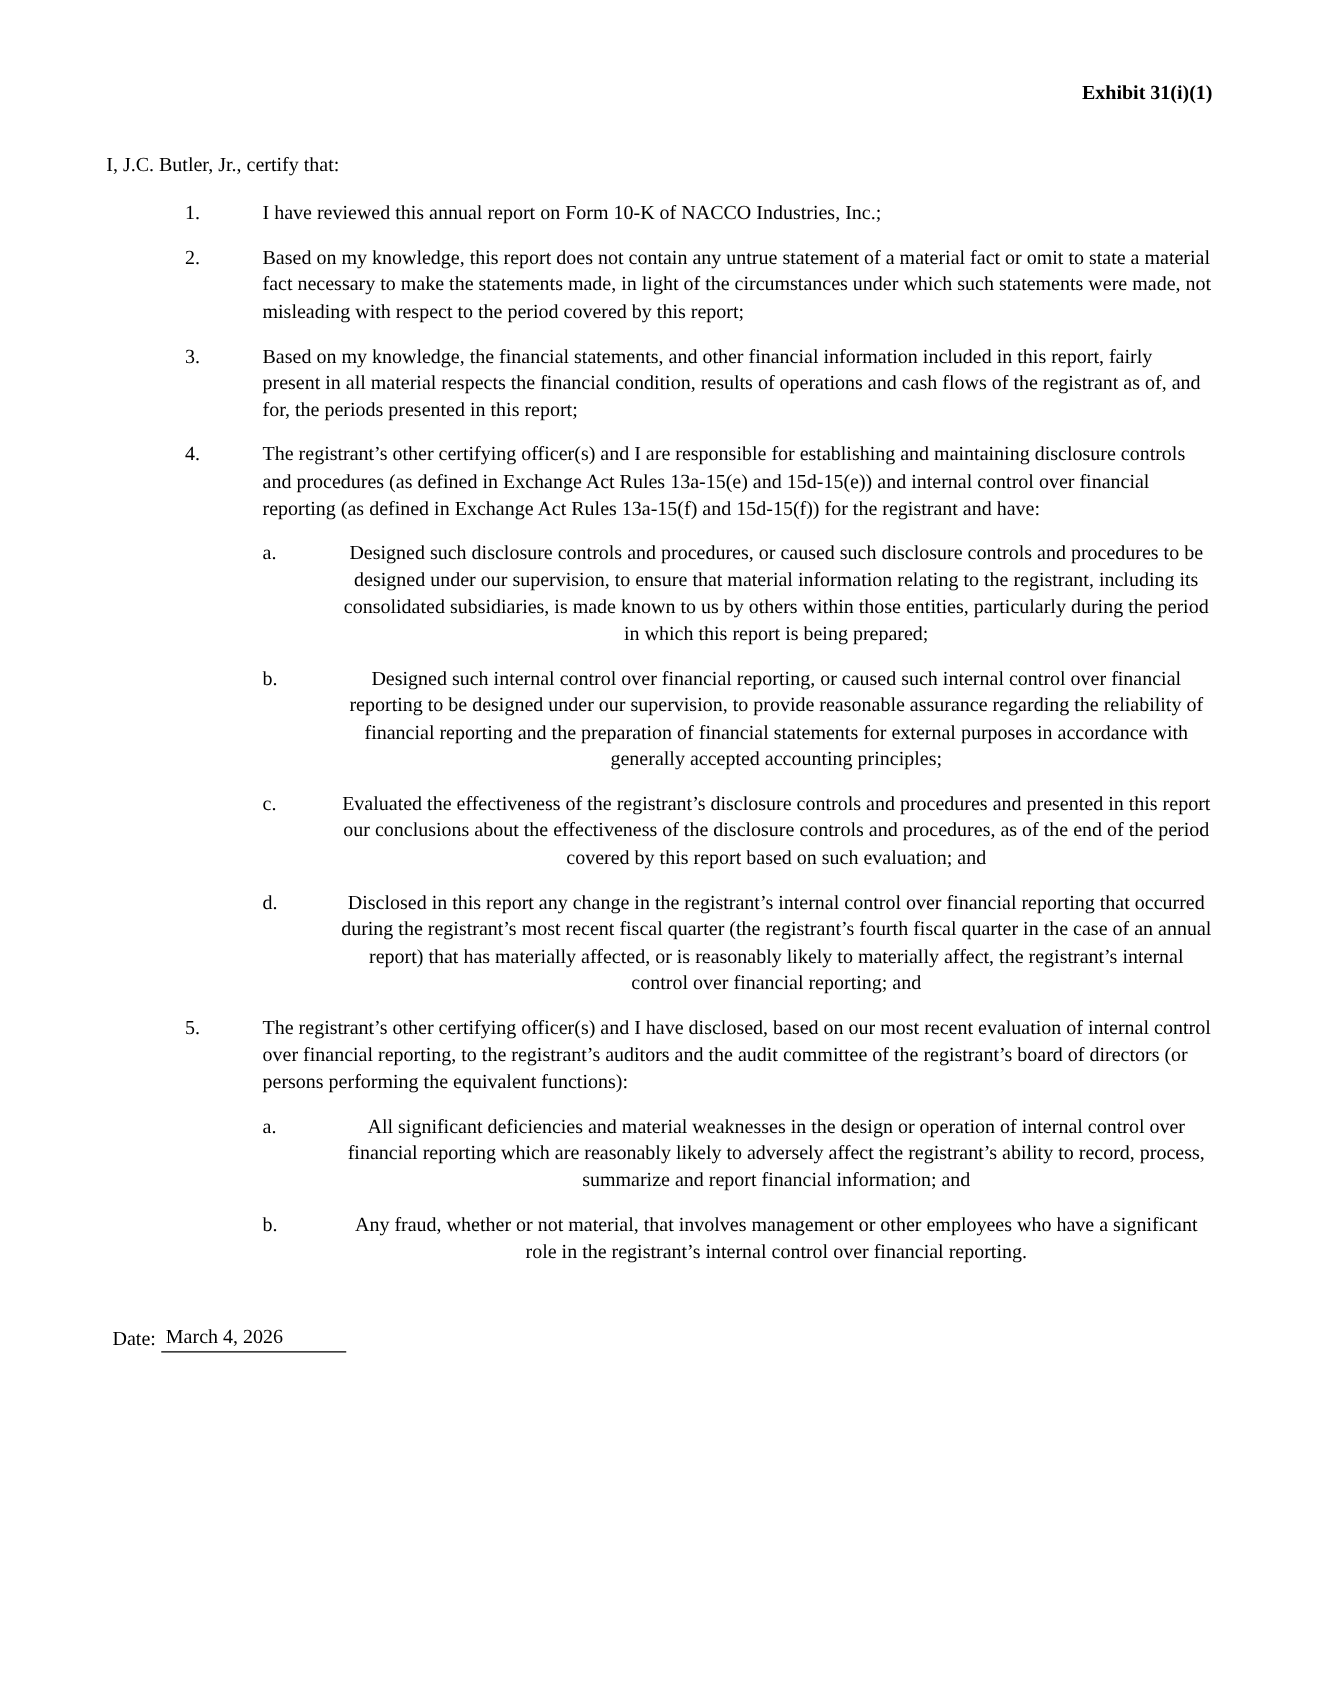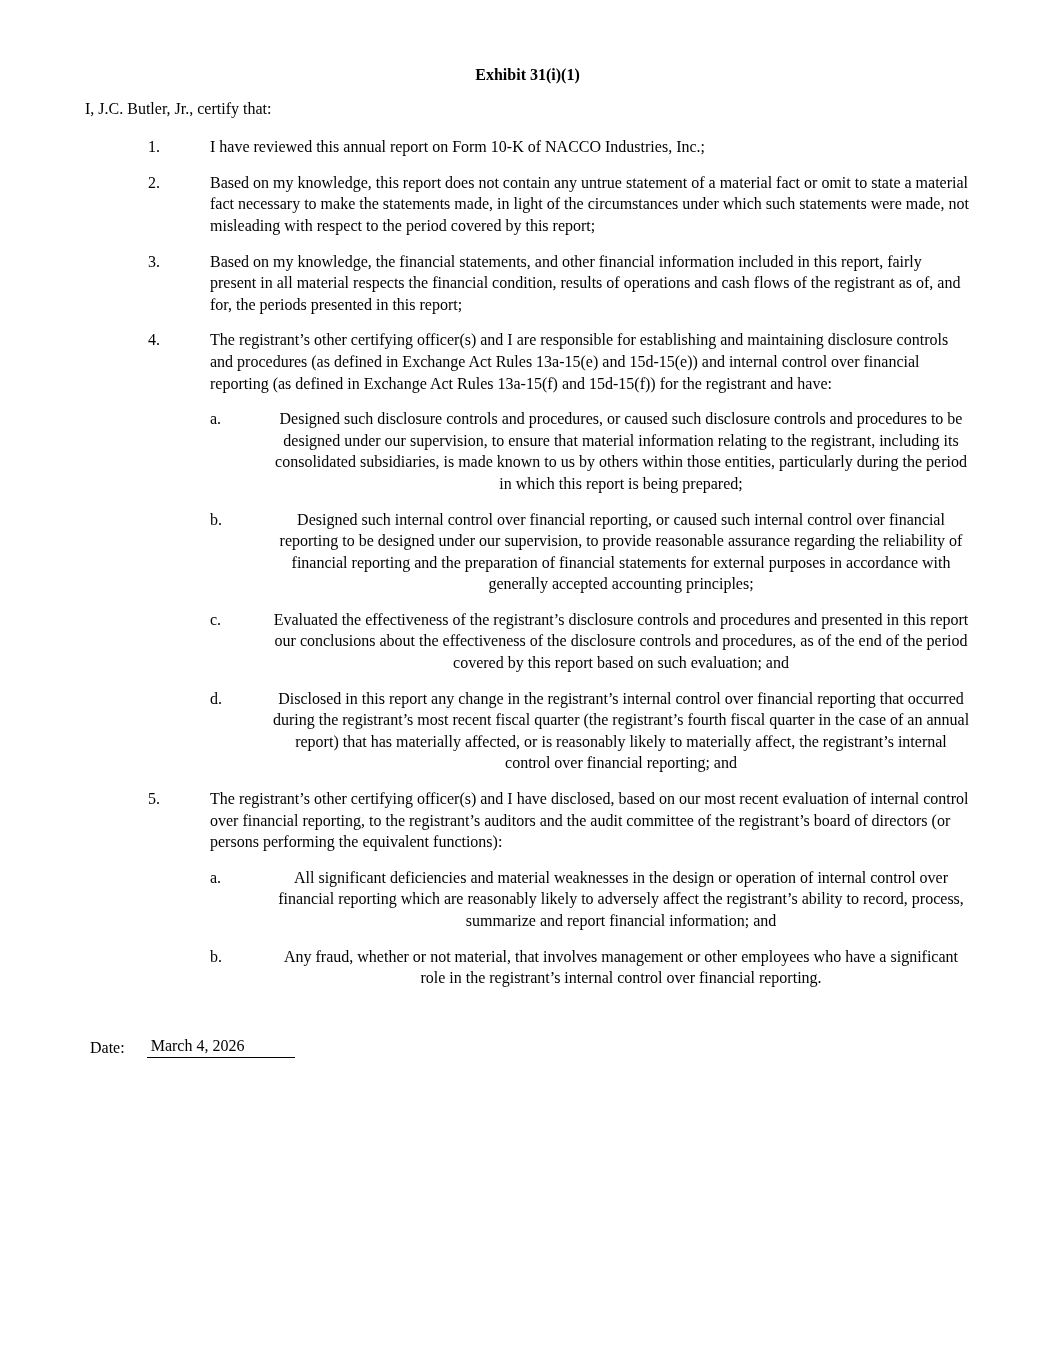--- a/index.html
+++ b/index.html
@@ -10,23 +10,23 @@
   }
   .page {
     width: 1055px;
     min-height: 1365px;
     background: #ffffff;
     padding: 64px 85px 60px 85px;
     font-size: 16px;
     line-height: 1.35;
   }
   .exhibit {
-    text-align: center;
+    text-align: right;
     font-weight: bold;
-    margin-bottom: 12px;
+    margin-bottom: 36px;
     font-family: Liberation Serif, serif;
   }
   .doc-title {
     text-align: center;
     font-weight: bold;
     margin-bottom: 22px;
   }
   .intro {
     margin-bottom: 17px;
   }
@@ -61,21 +61,21 @@
     margin-top: 46px;
     display: flex;
     align-items: flex-start;
   }
   .sig-left {
     display: flex;
     align-items: flex-end;
     margin-left: 5px;
   }
   .date-label {
-    margin-right: 22px;
+    margin-right: 4px;
   }
   .date-value {
     width: 148px;
     border-bottom: 1.5px solid #000;
     padding-left: 4px;
     padding-bottom: 1px;
   }
   .sig-right {
     margin-left: 257px;
     width: 290px;

